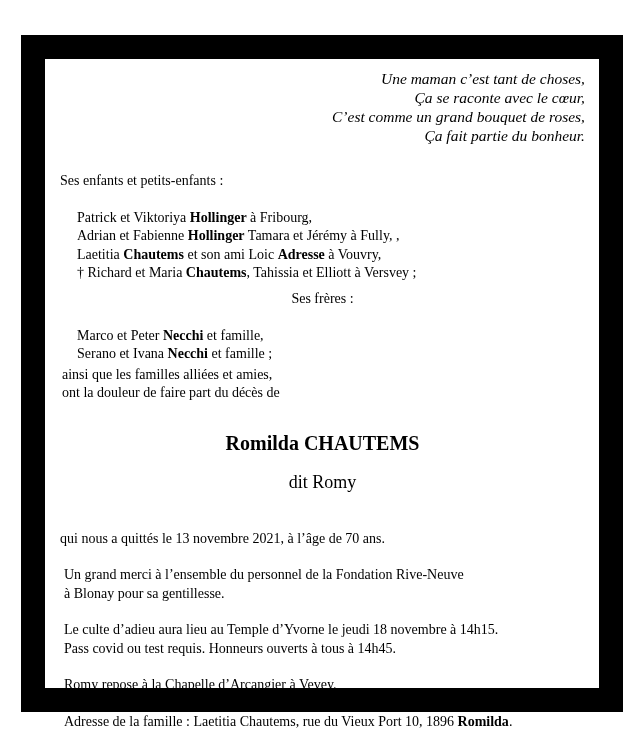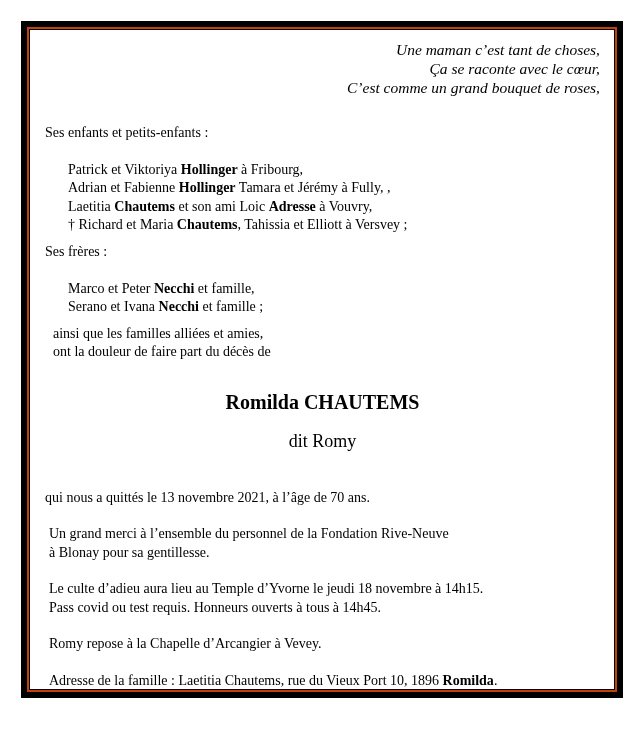--- a/index.html
+++ b/index.html
@@ -12,27 +12,27 @@
     width: 634px;
     height: 731px;
     background: #ffffff;
     font-family: "Liberation Serif", "DejaVu Serif", serif;
     color: #000000;
     overflow: hidden;
   }
   .frame {
     position: absolute;
     left: 21px;
-    top: 21px;
+    top: 35px;
     width: 602px;
     height: 677px;
     box-sizing: border-box;
     border: 6px solid #000000;
-    padding: 2px;
-    background: #c2410c;
+    padding: 17px;
+    background: #000000;
   }
   .frame-inner {
     width: 100%;
     height: 100%;
     box-sizing: border-box;
     border: 1px solid #000000;
     background: #ffffff;
   }
   .content {
     box-sizing: border-box;
@@ -44,24 +44,25 @@
     text-align: right;
     font-style: italic;
     font-size: 15.5px;
     line-height: 19px;
     margin: 0 0 27px 0;
   }
   .intro {
     margin: 0 0 18px 0;
   }
   .intro.flush {
-    margin: 0;
+    margin: 7px;
+    text-align: center;
   }
   .list {
-    margin: 8px;
+    margin: 2px;
   }
   .list.indent .line {
     padding-left: 15px;
   }
   .gap-top {
     margin-top: 18.5px;
   }
   .name-block {
     margin: 28px 0 38px 0;
     text-align: center;
@@ -92,20 +93,21 @@
 
 <div class="page">
   <div class="frame">
     <div class="frame-inner">
       <div class="content">
 
         <div class="poem">
             <div class="line">Une maman c’est tant de choses,</div>
             <div class="line">Ça se raconte avec le cœur,</div>
             <div class="line">C’est comme un grand bouquet de roses,</div>
+            <div class="line">Ça fait partie du bonheur.</div>
           </div>
 
         <p class="intro">Ses enfants et petits-enfants :</p>
 
         <div class="list indent">
             <div class="line"><span>Patrick et Viktoriya </span><span class="b">Hollinger</span><span> à Fribourg,</span></div>
             <div class="line"><span>Adrian et Fabienne </span><span class="b">Hollinger</span><span> Tamara et Jérémy à Fully, ,</span></div>
             <div class="line"><span>Laetitia </span><span class="b">Chautems</span><span> et son ami Loic </span><span class="b">Adresse</span><span> à Vouvry,</span></div>
             <div class="line"><span>† Richard et Maria </span><span class="b">Chautems</span><span>, Tahissia et Elliott à Versvey ;</span></div>
           </div>

